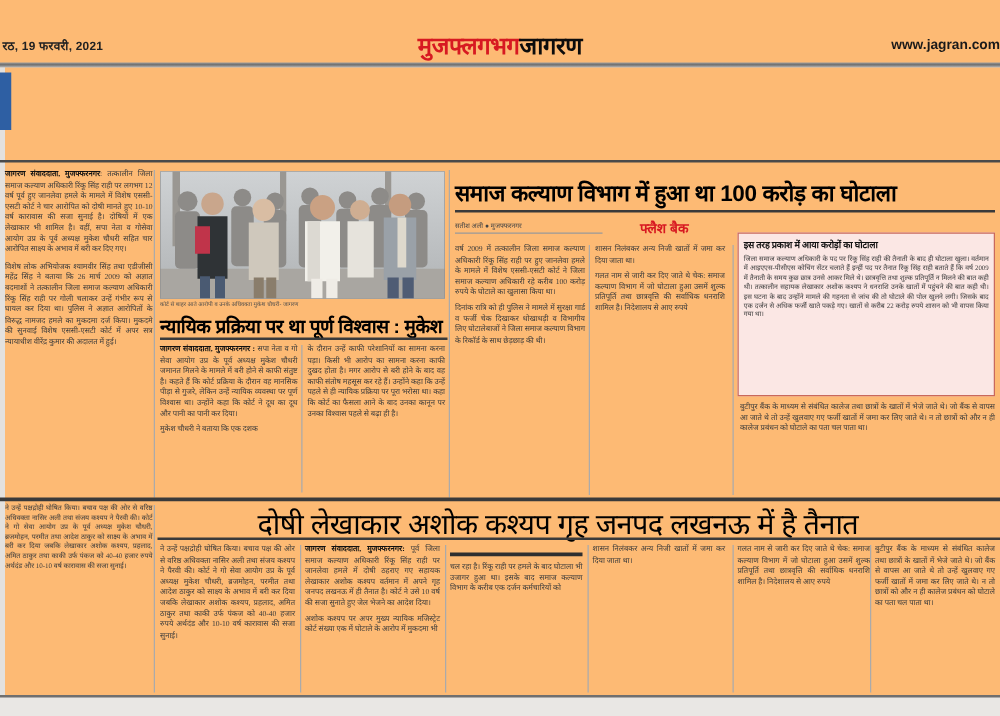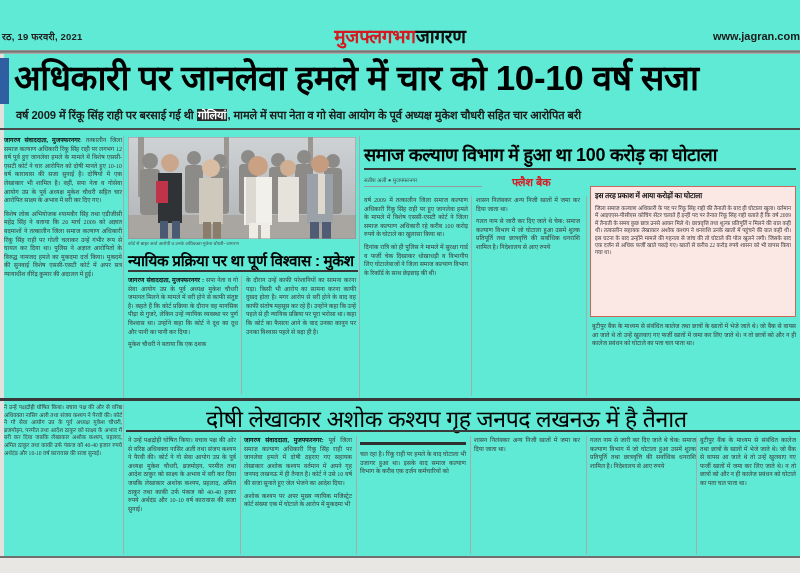--- a/index.html
+++ b/index.html
@@ -2,21 +2,21 @@
 <html><head>
 <meta charset="utf-8">
 <style>
   html,body{margin:0;padding:0;}
   body{
     width:800px;height:573px;overflow:hidden;
     background:#ffffff;
     font-family:"Liberation Sans","DejaVu Sans",sans-serif;
     color:#111;
   }
-  .page{position:relative;width:800px;height:573px;background:#5eead4;}
+  .page{position:relative;width:800px;height:573px;background:#fdba74;}
 
   
   .masthead{
     position:absolute;left:0;top:24px;width:800px;height:24px;
     display:flex;align-items:center;
   }
   .mh-date{
     font-size:9.5px;font-weight:bold;color:#222;
     padding-left:2px;white-space:nowrap;letter-spacing:.2px;
   }
@@ -152,24 +152,20 @@
   <div class="masthead">
     <span class="mh-date">रठ, 19 फरवरी, 2021</span>
     <span class="mh-logo">
       <span class="red">मुजफ्लगभग</span><span class="blk">जागरण</span>
     </span>
     <span class="mh-url">www.jagran.com</span>
   </div>
   <div class="mh-rule"></div>
 
   <div class="blue-tab"></div>
-  <div class="headline">अधिकारी पर जानलेवा हमले में चार को 10-10 वर्ष सजा</div>
-  <div class="subhead">
-    <span>वर्ष 2009 में रिंकू सिंह राही पर बरसाई गई थी </span><span class="hl">गोलियां</span><span>, मामले में सपा नेता व गो सेवा आयोग के पूर्व अध्यक्ष मुकेश चौधरी सहित चार आरोपित बरी</span>
-  </div>
   <div class="rule-thin"></div>
 
   <div class="colA">
     <p class="bodytext" style="margin:0 0 5px 0;">
       <span class="dateline">जागरण संवाददाता, मुजफ्फरनगर</span><span>: तत्कालीन जिला समाज कल्याण अधिकारी रिंकू सिंह राही पर लगभग 12 वर्ष पूर्व हुए जानलेवा हमले के मामले में विशेष एससी-एसटी कोर्ट ने चार आरोपित को दोषी मानते हुए 10-10 वर्ष कारावास की सजा सुनाई है। दोषियों में एक लेखाकार भी शामिल है। वहीं, सपा नेता व गोसेवा आयोग उप्र के पूर्व अध्यक्ष मुकेश चौधरी सहित चार आरोपित साक्ष्य के अभाव में बरी कर दिए गए।</span>
     </p>
     <p class="bodytext" style="margin:0;">विशेष लोक अभियोजक श्यामवीर सिंह तथा एडीजीसी महेंद्र सिंह ने बताया कि 26 मार्च 2009 को अज्ञात बदमाशों ने तत्कालीन जिला समाज कल्याण अधिकारी रिंकू सिंह राही पर गोली चलाकर उन्हें गंभीर रूप से घायल कर दिया था। पुलिस ने अज्ञात आरोपितों के विरुद्ध नामजद हमले का मुकदमा दर्ज किया। मुकदमे की सुनवाई विशेष एससी-एसटी कोर्ट में अपर सत्र न्यायाधीश वीरेंद्र कुमार की अदालत में हुई।</p>
   </div>
   <div class="vline" style="left:123px;top:136px;height:262px;"></div>
 

